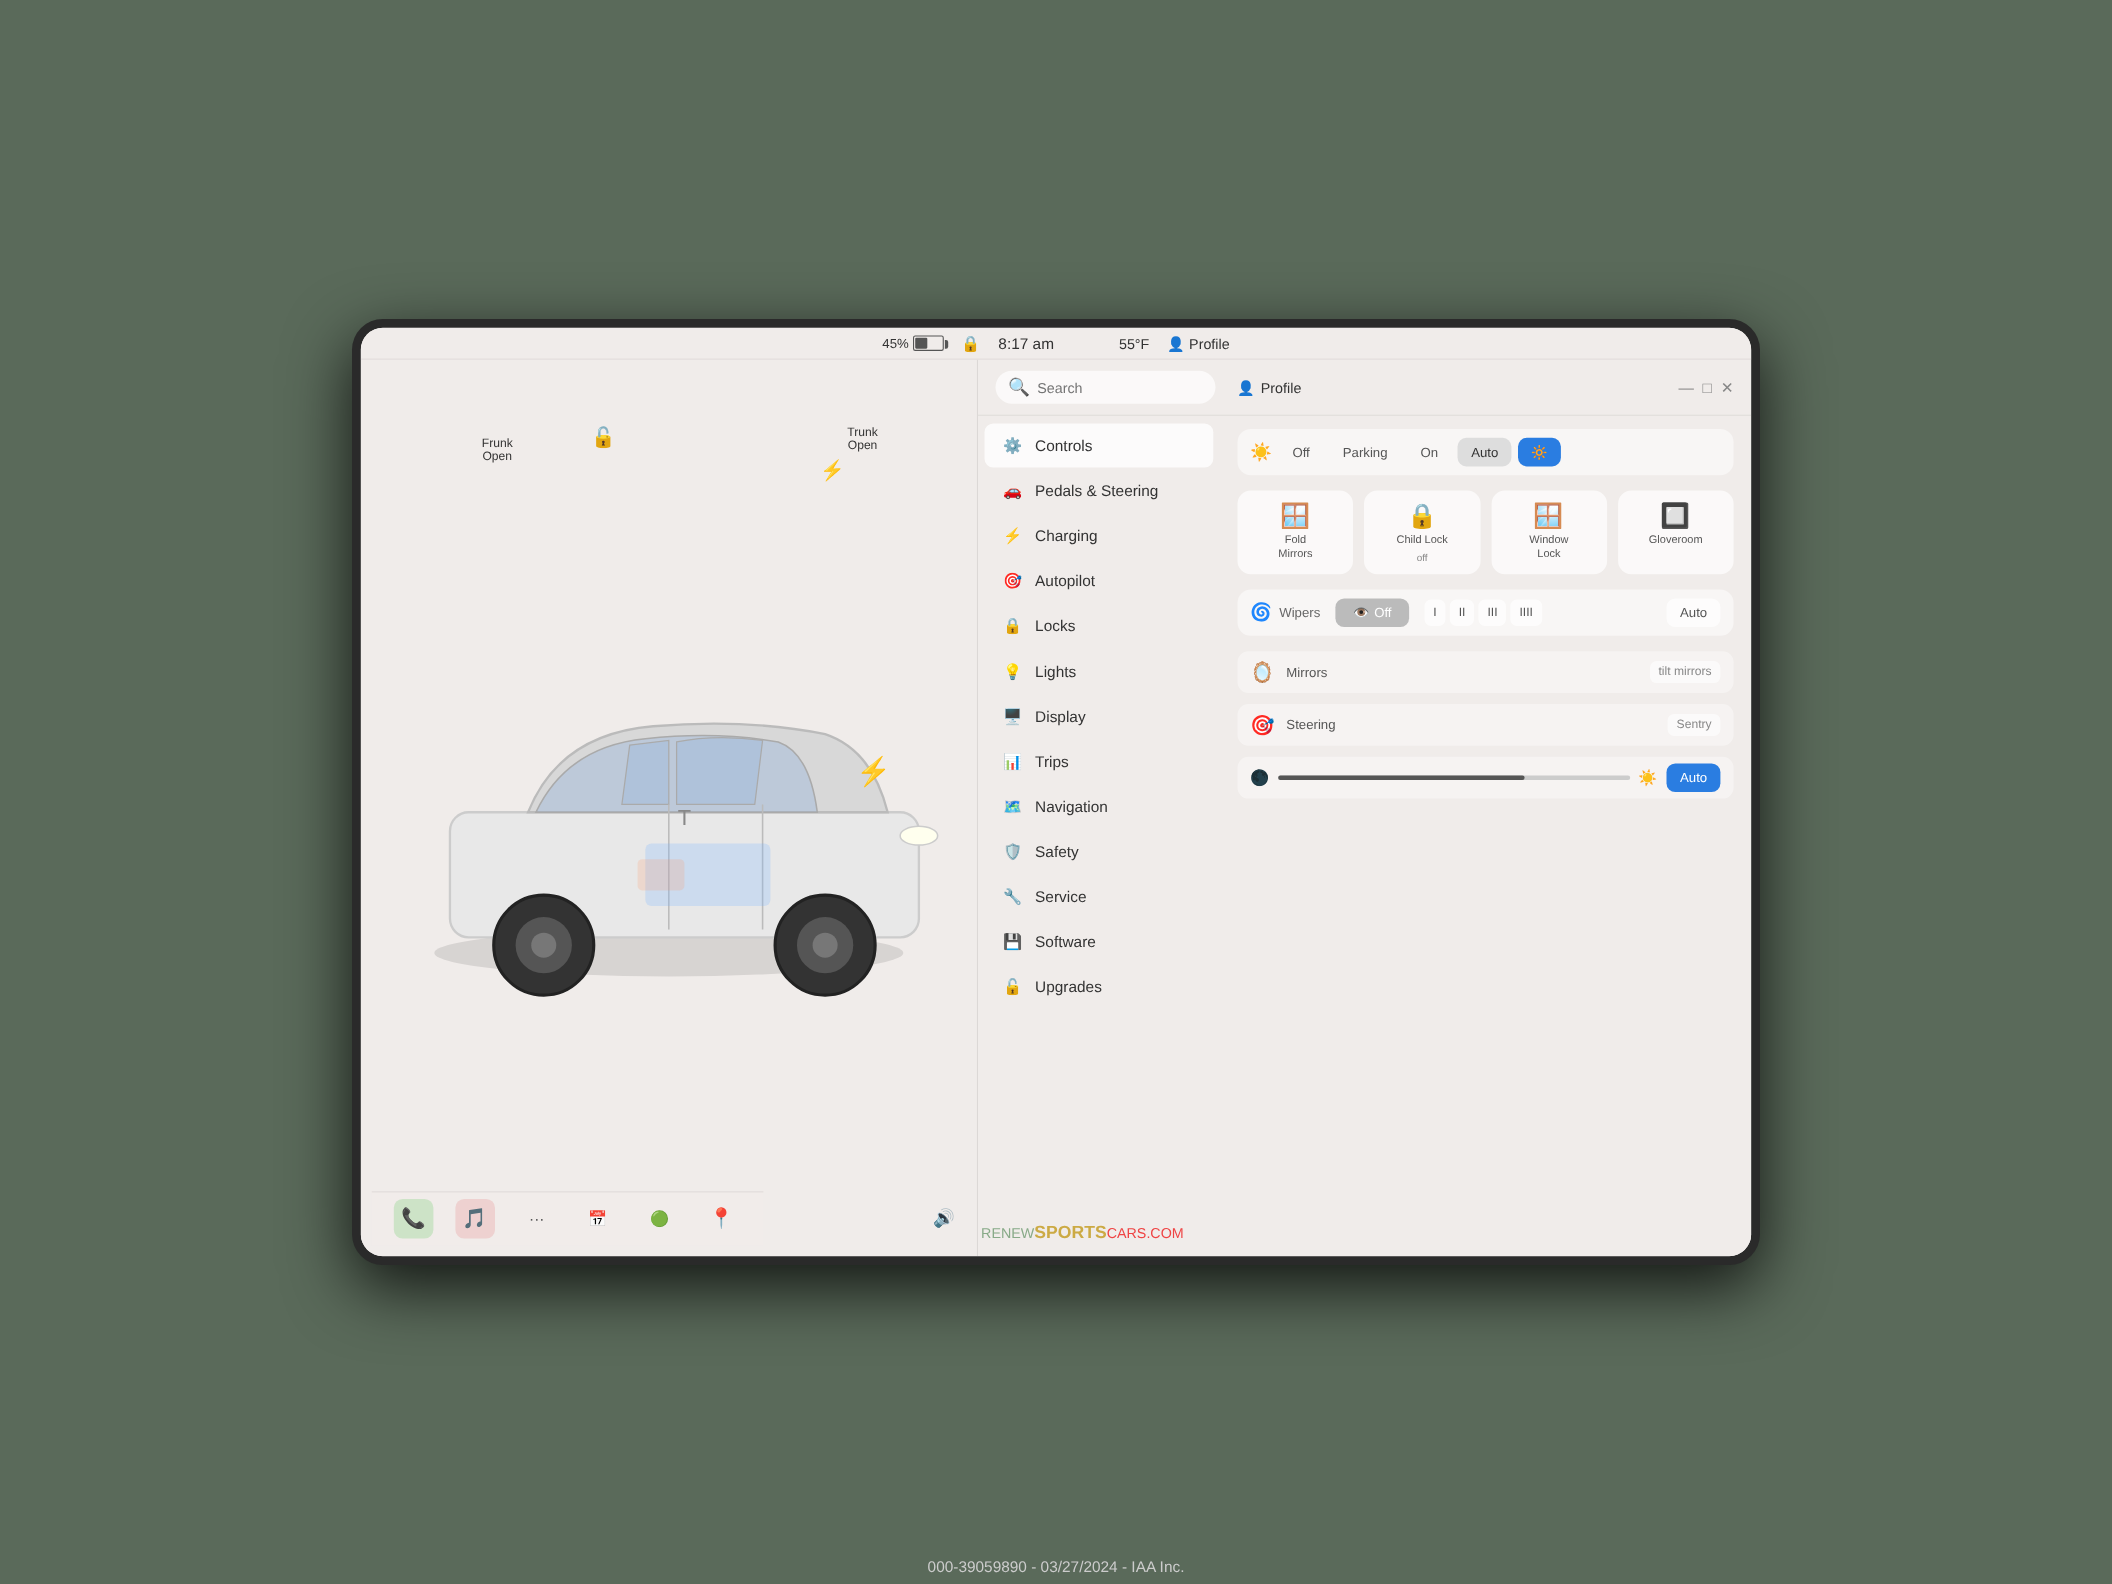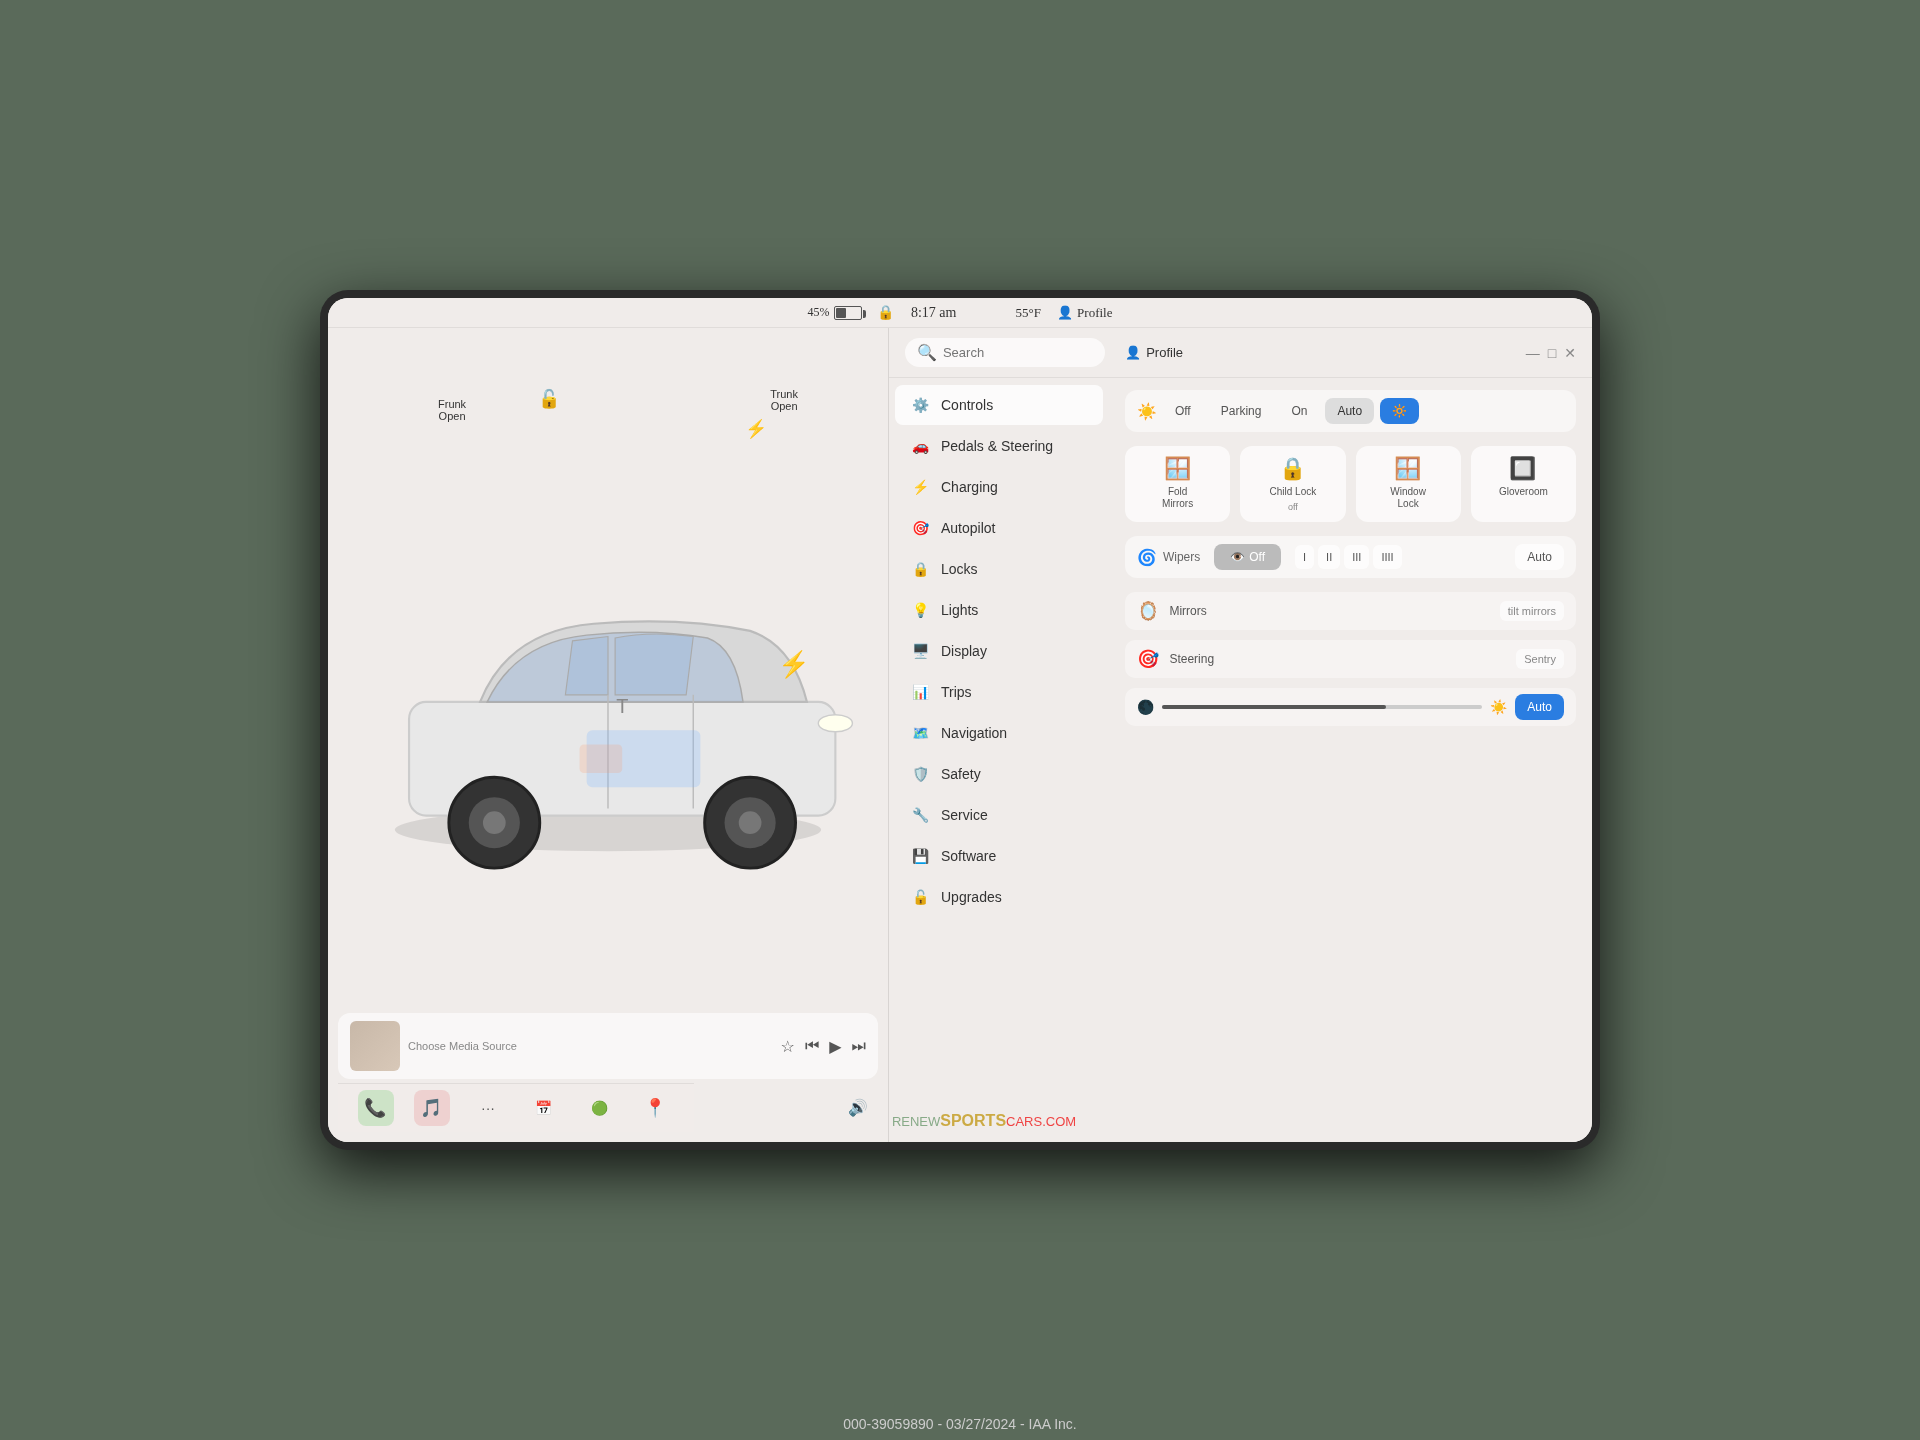--- a/index.html
+++ b/index.html
@@ -38,21 +38,20 @@
     .status-bar {
       display: flex;
       align-items: center;
       justify-content: center;
       gap: 16px;
       padding: 6px 20px;
       background: #f0ecea;
       font-size: 13px;
       color: #333;
       border-bottom: 1px solid #e0dcda;
-      font-family: Liberation Serif, serif;
     }
     .status-bar .battery {
       display: flex;
       align-items: center;
       gap: 4px;
       font-size: 12px;
     }
     .battery-icon {
       width: 28px;
       height: 14px;
@@ -552,32 +551,20 @@
               <rect x="155" y="120" width="80" height="40" rx="4" fill="rgba(120,180,255,0.25)"></rect>
               <rect x="150" y="130" width="30" height="20" rx="3" fill="rgba(255,150,100,0.2)"></rect>
 
               <text x="180" y="108" font-size="14" fill="#888" text-anchor="middle">T</text>
             </g>
           </svg>
 
           <div style="position:absolute; top:80px; right:110px; font-size:18px;">⚡</div>
         </div>
 
-        <div class="media-bar">
-          <div class="media-thumbnail"></div>
-          <div class="media-info">
-            <div style="font-size:11px; color:#888;">Choose Media Source</div>
-          </div>
-          <div class="media-controls">
-            <span class="star-icon">☆</span>
-            <span>⏮</span>
-            <span>▶</span>
-            <span>⏭</span>
-          </div>
-        </div>
 
         <div class="taskbar-wrapper">
           <div class="taskbar">
             <div class="taskbar-icon phone">📞</div>
             <div class="taskbar-icon music">🎵</div>
             <div class="taskbar-icon dots" style="font-size:14px;">···</div>
             <div class="taskbar-icon calendar">📅</div>
             <div class="taskbar-icon" style="font-size:14px;">🟢</div>
             <div class="taskbar-icon pins">📍</div>
           </div>

